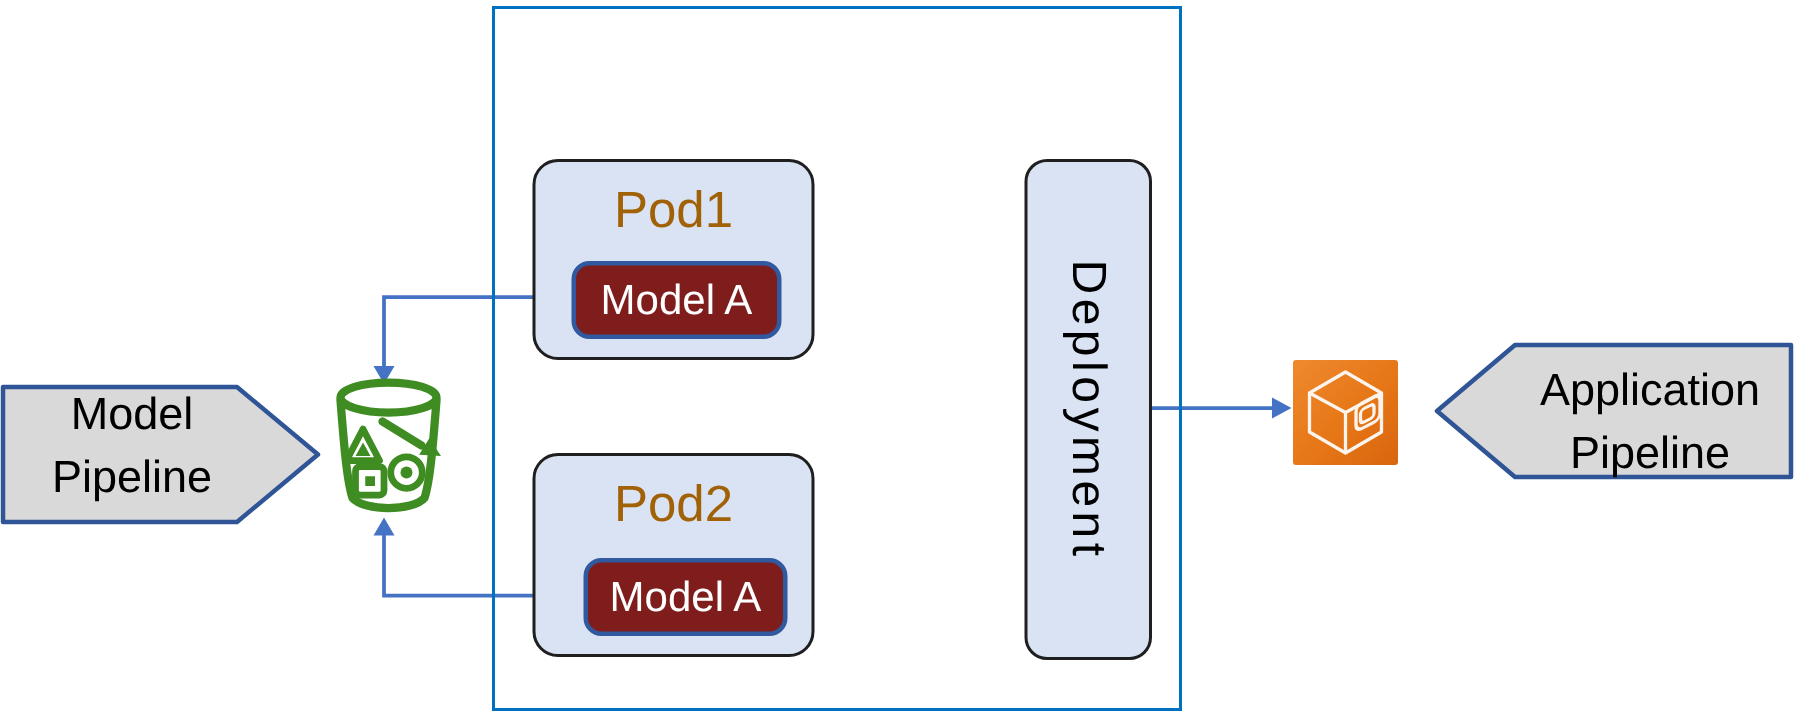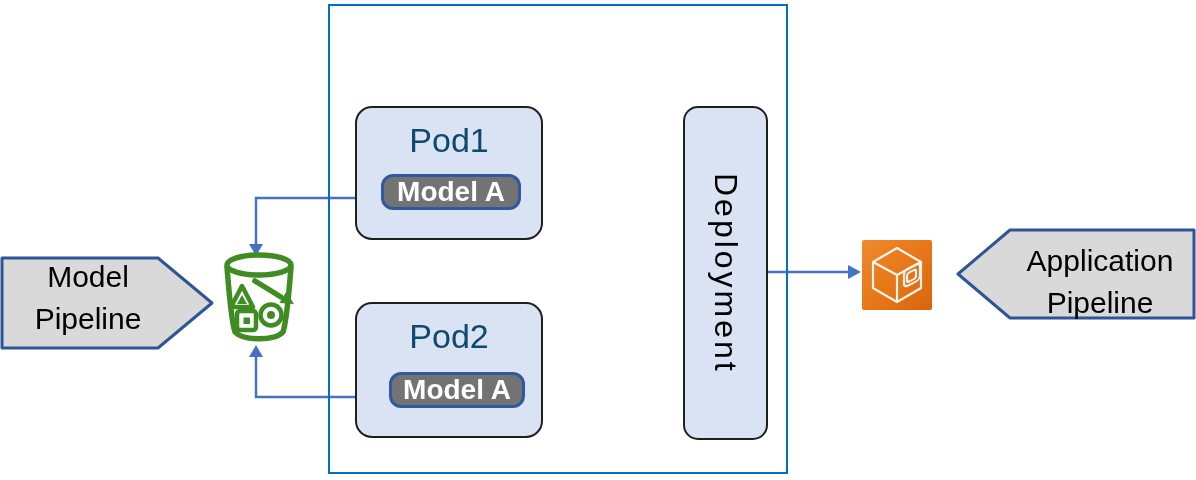--- a/index.html
+++ b/index.html
@@ -26,34 +26,34 @@
     width:188px;height:134px;
     background:#DAE3F3;
     border:2.5px solid #1F1F1F;
     border-radius:17px;
     box-sizing:border-box;
   }
   .pod-title{
     text-align:center;
     padding-top:14px;
     font-size:34px;
-    color:#0c4a6e;
+    color:#a16207;
     line-height:1.1;
   }
   .model-badge{
     position:absolute;
-    width:140px;height:36px;
-    background:#737373;
+    width:140px;height:52px;
+    background:#7f1d1d;
     border:3px solid #31599F;
     border-radius:12px;
     box-sizing:border-box;
     display:flex;align-items:center;justify-content:center;
     color:#ffffff;
     font-size:28px;
-    font-weight:700;
+    font-weight:400;
   }
 
   
   .deployment{
     left:683px;top:106px;width:85px;height:334px;
     background:#DAE3F3;
     border:2.5px solid #1F1F1F;
     border-radius:15px;
     box-sizing:border-box;
     display:flex;align-items:center;justify-content:center;

